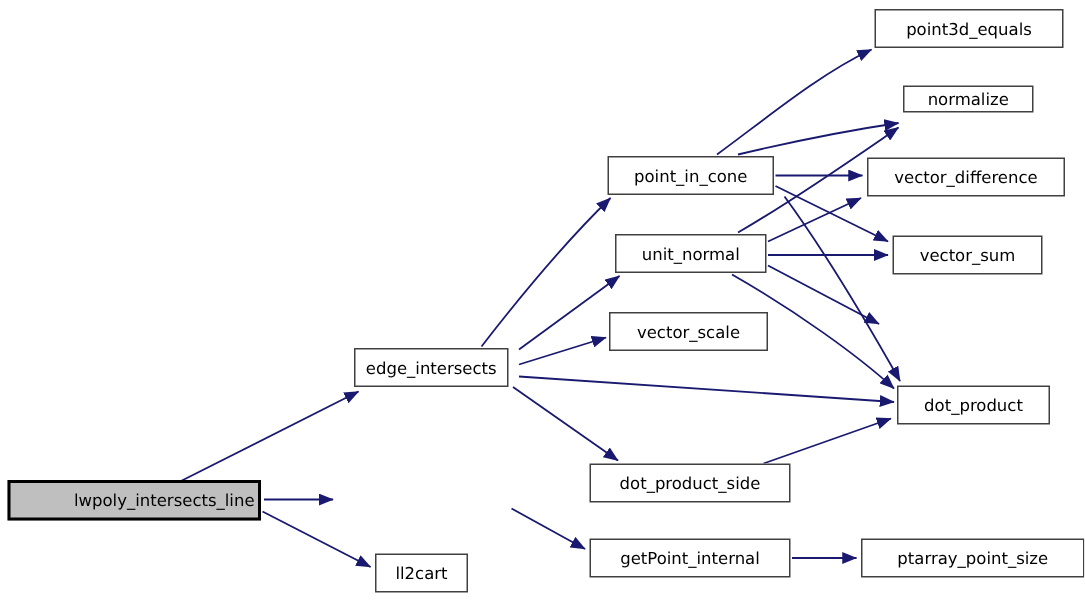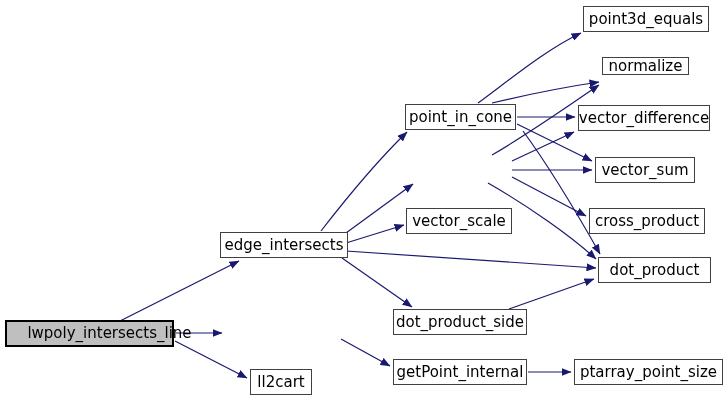--- a/index.html
+++ b/index.html
@@ -30,21 +30,21 @@
     stroke: var(--arrow);
     stroke-width: 1.2;
   }
   .arrowhead { fill: var(--arrow); stroke: none; }
   .node {
     position: absolute;
     box-sizing: border-box;
     background: var(--node-fill);
     border: 1px solid var(--node-border);
     color: var(--text);
-    font-size: 15px;
+    font-size: 11px;
     line-height: 1;
     display: flex;
     align-items: center;
     justify-content: center;
     white-space: nowrap;
     cursor: pointer;
   }
   .node.root {
     background: var(--root-node-fill);
     border: 2px solid var(--root-node-border);
@@ -80,41 +80,41 @@
     <path class="edge" d="M512,170 L592,170" marker-end="url(#arrow)"></path>
     <path class="edge" d="M512,177 L586,216" marker-end="url(#arrow)"></path>
     <path class="edge" d="M488,183 C530,207 572,237 596,259" marker-end="url(#arrow)"></path>
     <path class="edge" d="M509,309 L594,279" marker-end="url(#arrow)"></path>
     <path class="edge" d="M341,339 L390,366" marker-end="url(#arrow)"></path>
     <path class="edge" d="M528,372 L571,372" marker-end="url(#arrow)"></path>
   </svg>
 
   <div class="node root" style="left:5px;top:320px;width:169px;height:27px">lwpoly_intersects_line</div>
 
-  <div class="node" style="left:220px;top:232px;width:128px;height:26px">edge_intersects</div>
+  <div class="node" style="left:236px;top:232px;width:103px;height:26px">edge_intersects</div>
 
 
   <div class="node" style="left:250px;top:369px;width:62px;height:26px">ll2cart</div>
 
   <div class="node" style="left:405px;top:104px;width:111px;height:26px">point_in_cone</div>
 
+  <div class="node" style="left:410px;top:156px;width:101px;height:26px">unit_normal</div>
 
   <div class="node" style="left:406px;top:208px;width:106px;height:26px">vector_scale</div>
 
   <div class="node" style="left:393px;top:359px;width:134px;height:26px">getPoint_internal</div>
 
   <div class="node" style="left:393px;top:309px;width:134px;height:26px">dot_product_side</div>
 
   <div class="node" style="left:583px;top:6px;width:126px;height:26px">point3d_equals</div>
 
   <div class="node" style="left:602px;top:57px;width:87px;height:18px">normalize</div>
 
   <div class="node" style="left:578px;top:105px;width:132px;height:26px">vector_difference</div>
 
   <div class="node" style="left:595px;top:157px;width:100px;height:26px">vector_sum</div>
 
-  <div class="node" style="left:589px;top:208px;width:116px;height:26px">cross_product</div>
 
-  <div class="node" style="left:598px;top:257px;width:113px;height:26px">dot_product</div>
+  <div class="node" style="left:598px;top:257px;width:102px;height:26px">dot_product</div>
 
   <div class="node" style="left:574px;top:359px;width:149px;height:26px">ptarray_point_size</div>
 
 </div>
 
 </body></html>

